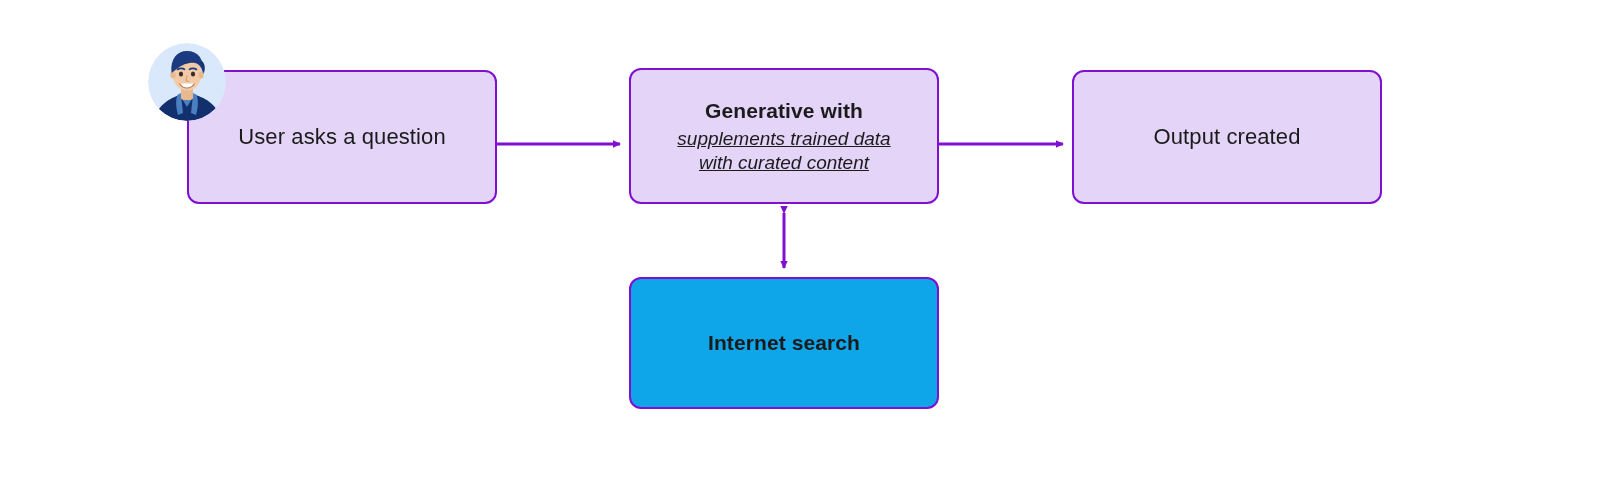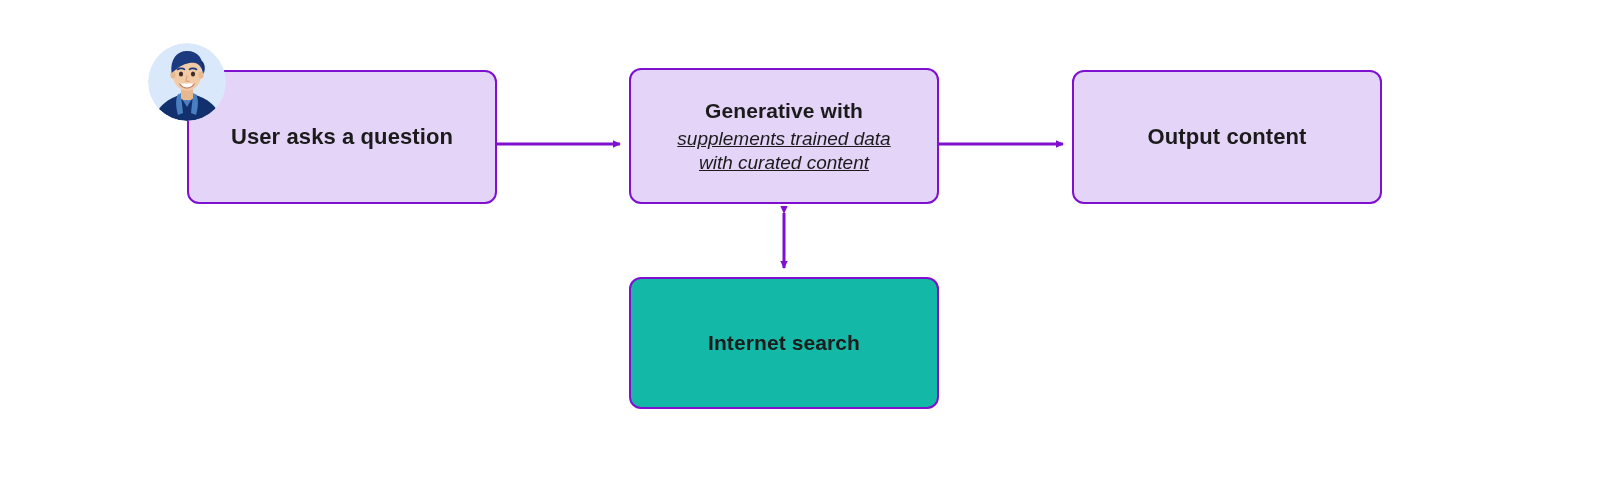--- a/index.html
+++ b/index.html
@@ -27,25 +27,25 @@
     border: 2px solid #8010d0;
     border-radius: 12px;
     display: flex;
     flex-direction: column;
     align-items: center;
     justify-content: center;
     text-align: center;
     color: #1b1b1b;
   }
   .node.filled { background: #e4d4f7; }
-  .node.plain  { background: #14b8a6; }
+  .node.plain  { background: #0ea5e9; }
 
   .node-label {
     font-size: 22px;
-    font-weight: 700;
+    font-weight: 400;
     line-height: 1.25;
     letter-spacing: 0.1px;
   }
   .node-label.bold {
     font-weight: 700;
     font-size: 21px;
   }
   .node-sub {
     font-size: 19px;
     font-style: italic;
@@ -155,20 +155,20 @@
     </svg>
   </div>
 
   <div class="node filled" id="node-model">
     <div class="node-label bold">Generative with</div>
     <div class="node-sub">supplements trained data
 with curated content</div>
   </div>
 
   <div class="node filled" id="node-output">
-    <div class="node-label">Output content</div>
+    <div class="node-label">Output created</div>
   </div>
 
   <div class="node plain" id="node-internet">
     <div class="node-label bold">Internet search</div>
   </div>
 
 </div>
 
 </body></html>

